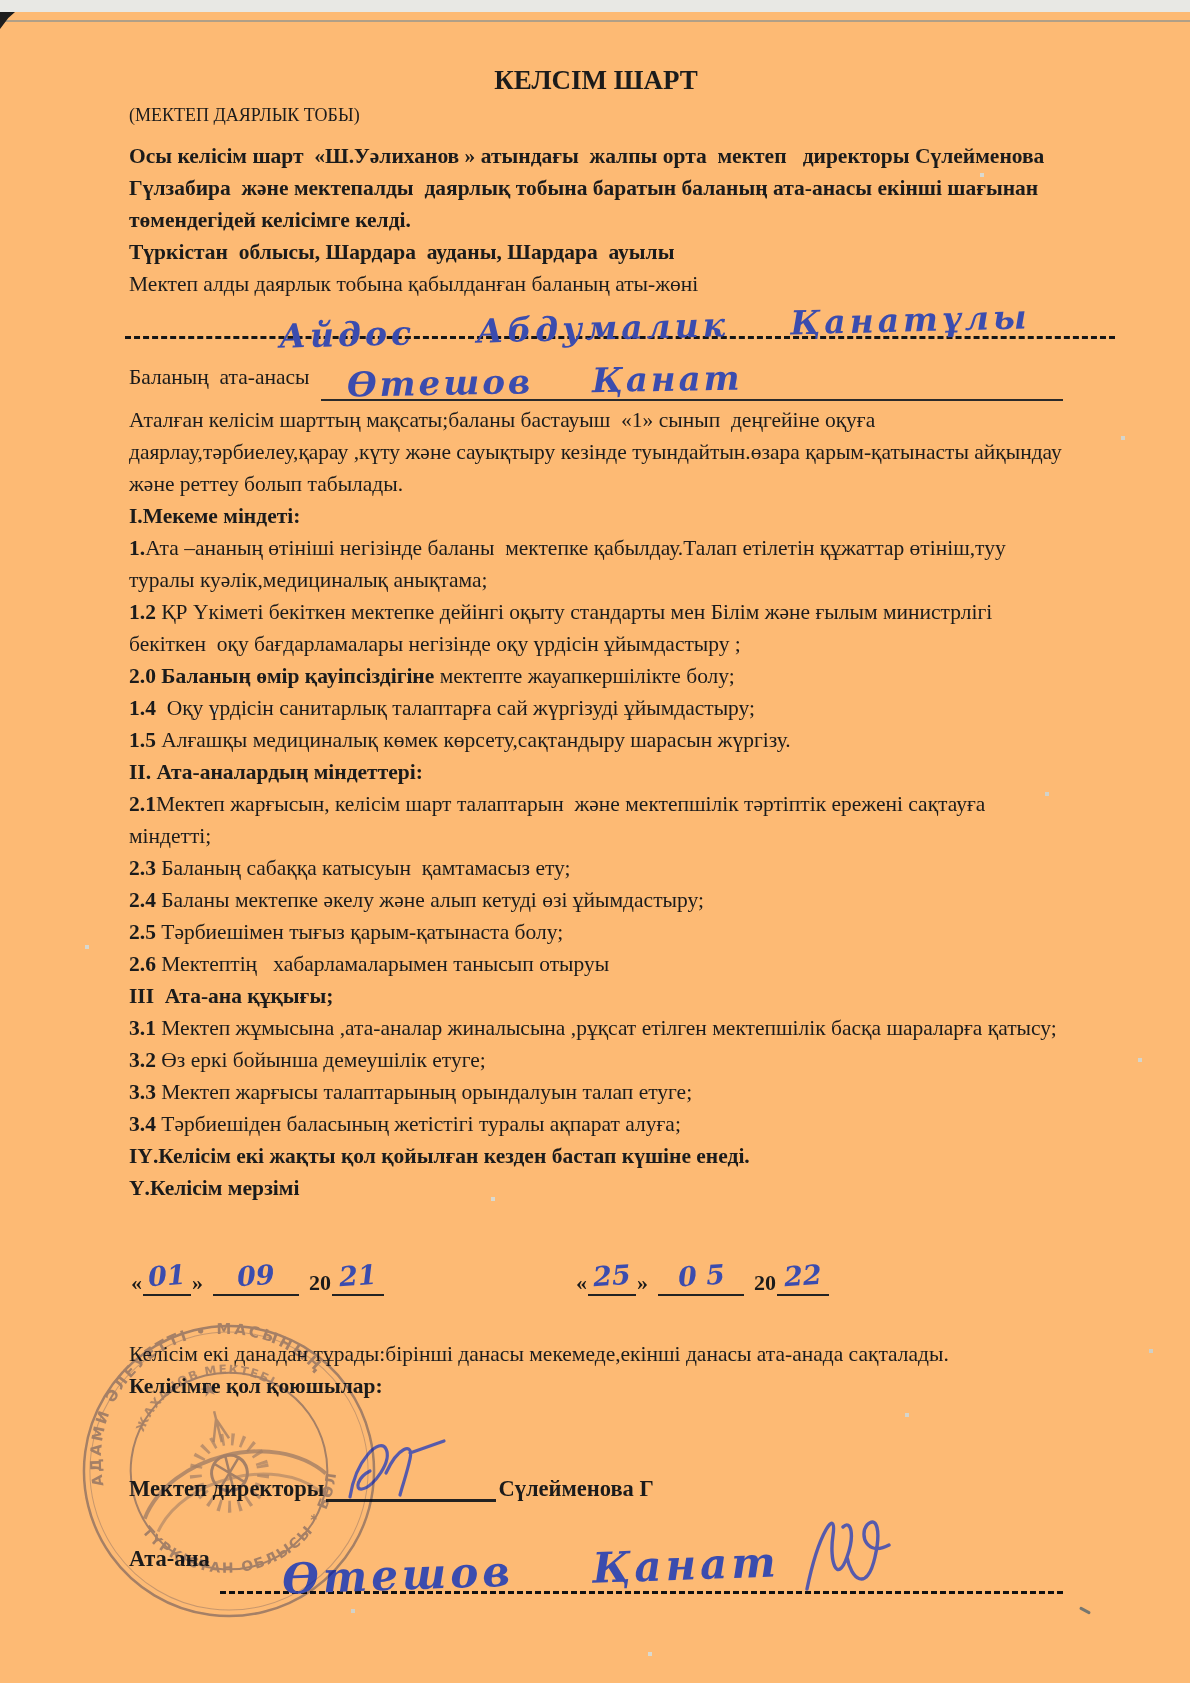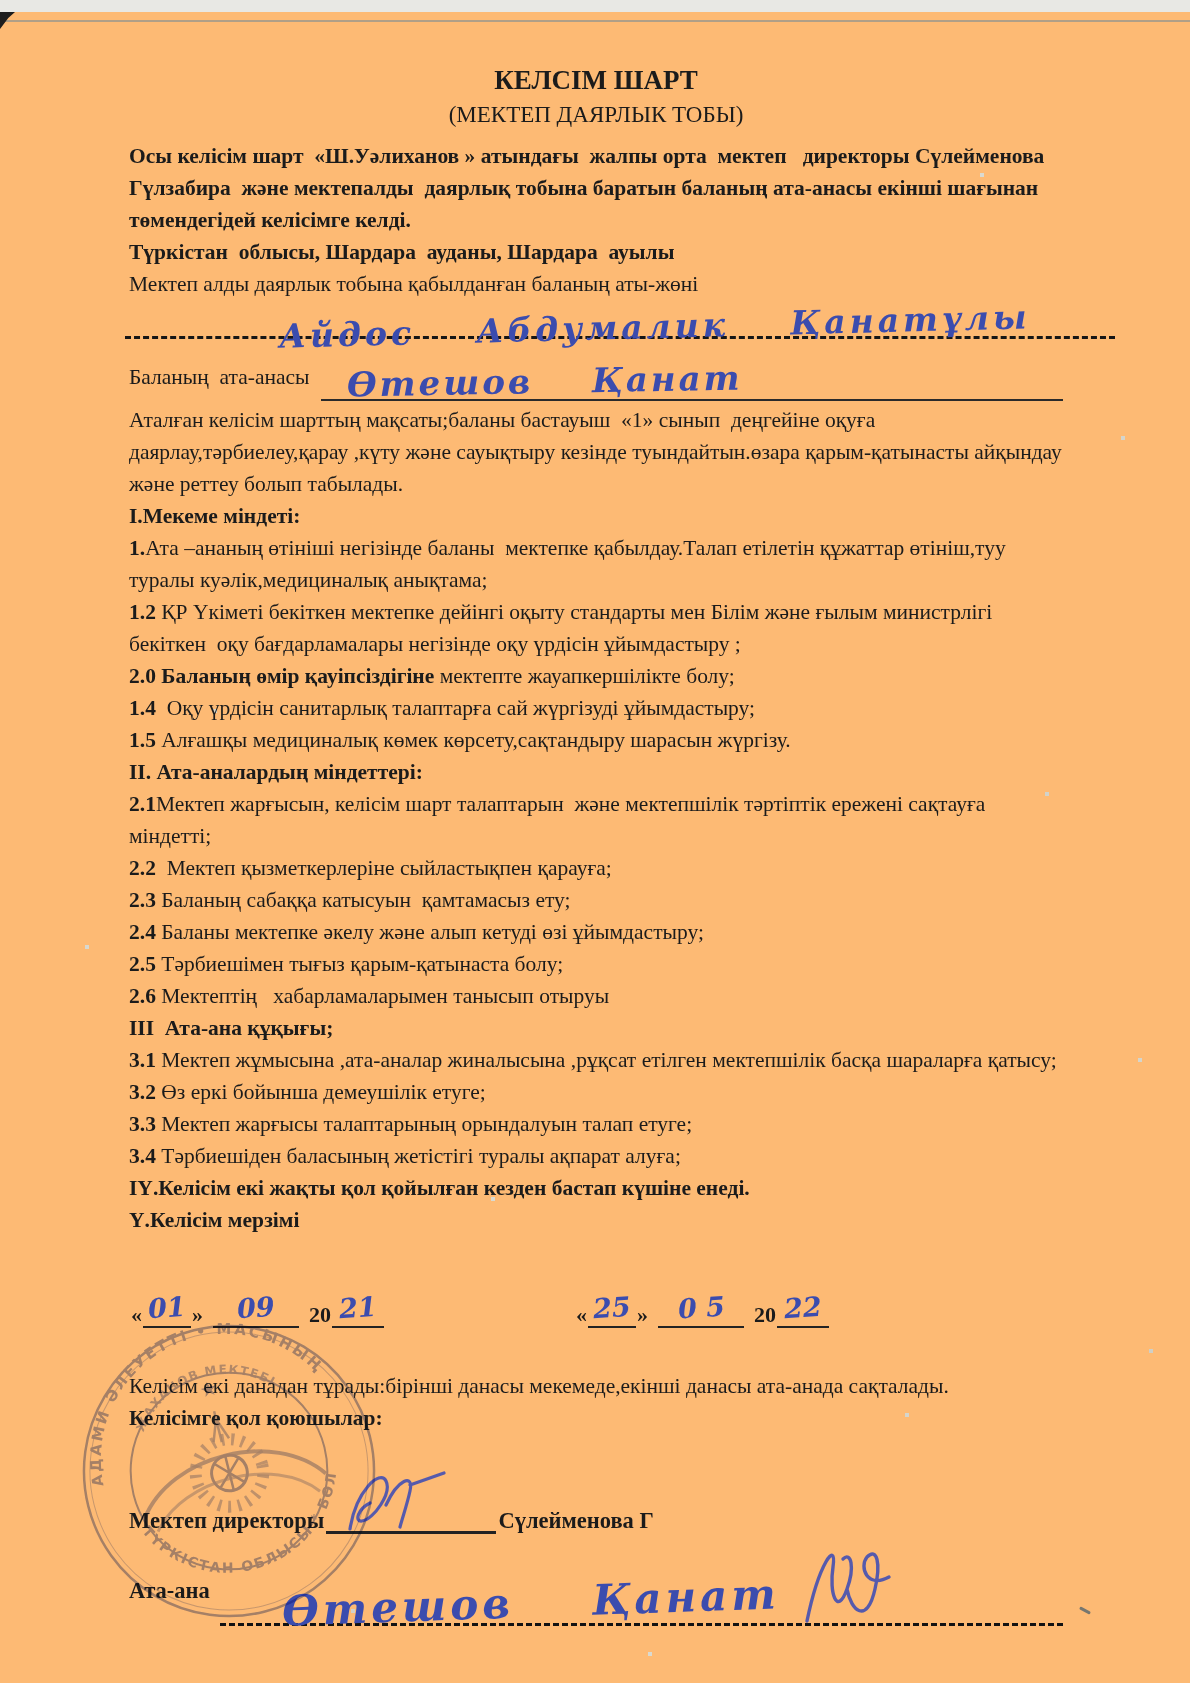--- a/index.html
+++ b/index.html
@@ -1,20 +1,20 @@
 <!DOCTYPE html>
 <html><head>
 <meta charset="utf-8">
 <style>
   html,body{margin:0;padding:0;background:#e8e8e4;}
   .page{position:relative;width:1190px;height:1683px;margin:12px auto;background:#fdba74;
         font-family:"Liberation Serif",serif;color:#1b1b1b;overflow:hidden;}
   .content{position:absolute;left:129px;top:50px;width:934px;}
   .title{margin:0;text-align:center;font-weight:bold;font-size:27px;line-height:36px;}
-  .subtitle{margin:0 0 8px;text-align:center;font-size:23px;line-height:34px;}
+  .subtitle{margin:0 0 8px;font-size:18px;line-height:34px;}
   .para{margin:0;font-size:21.5px;line-height:32px;white-space:pre-wrap;}
   .para .lead{font-weight:bold;}
   .hw{font-family:"DejaVu Serif",serif;font-style:italic;font-weight:bold;color:#3b4cae;}
 
   .child-row{position:relative;height:48px;}
   .child-dash{position:absolute;left:-4px;right:-52px;bottom:9px;border-bottom:3px dashed #161616;}
   .child-hw{position:absolute;left:150px;bottom:2px;font-size:33px;letter-spacing:4px;
             word-spacing:46px;transform:rotate(-1.5deg);white-space:nowrap;}
 
   .parent-row{display:flex;align-items:center;height:50px;margin:4px 0 2px;}
@@ -99,21 +99,20 @@
 
     <p class="para"><span class="lead"></span><span>Аталған келісім шарттың мақсаты;баланы бастауыш  «1» сынып  деңгейіне оқуға даярлау,тәрбиелеу,қарау ,күту және сауықтыру кезінде туындайтын.өзара қарым-қатынасты айқындау және реттеу болып табылады.</span></p>
         <p class="para"><span class="lead">І.Мекеме міндеті:</span><span></span></p>
         <p class="para"><span class="lead">1.</span><span>Ата –ананың өтініші негізінде баланы  мектепке қабылдау.Талап етілетін құжаттар өтініш,туу туралы куәлік,медициналық анықтама;</span></p>
         <p class="para"><span class="lead">1.2</span><span> ҚР Үкіметі бекіткен мектепке дейінгі оқыту стандарты мен Білім және ғылым министрлігі бекіткен  оқу бағдарламалары негізінде оқу үрдісін ұйымдастыру ;</span></p>
         <p class="para"><span class="lead">2.0 Баланың өмір қауіпсіздігіне</span><span> мектепте жауапкершілікте болу;</span></p>
         <p class="para"><span class="lead">1.4</span><span>  Оқу үрдісін санитарлық талаптарға сай жүргізуді ұйымдастыру;</span></p>
         <p class="para"><span class="lead">1.5</span><span> Алғашқы медициналық көмек көрсету,сақтандыру шарасын жүргізу.</span></p>
         <p class="para"><span class="lead">ІІ. Ата-аналардың міндеттері:</span><span></span></p>
         <p class="para"><span class="lead">2.1</span><span>Мектеп жарғысын, келісім шарт талаптарын  және мектепшілік тәртіптік ережені сақтауға міндетті;</span></p>
-        <p class="para"><span class="lead">2.2</span><span>  Мектеп қызметкерлеріне сыйластықпен қарауға;</span></p>
         <p class="para"><span class="lead">2.3</span><span> Баланың сабаққа катысуын  қамтамасыз ету;</span></p>
         <p class="para"><span class="lead">2.4</span><span> Баланы мектепке әкелу және алып кетуді өзі ұйымдастыру;</span></p>
         <p class="para"><span class="lead">2.5</span><span> Тәрбиешімен тығыз қарым-қатынаста болу;</span></p>
         <p class="para"><span class="lead">2.6</span><span> Мектептің   хабарламаларымен танысып отыруы</span></p>
         <p class="para"><span class="lead">ІІІ  Ата-ана құқығы;</span><span></span></p>
         <p class="para"><span class="lead">3.1</span><span> Мектеп жұмысына ,ата-аналар жиналысына ,рұқсат етілген мектепшілік басқа шараларға қатысу;</span></p>
         <p class="para"><span class="lead">3.2</span><span> Өз еркі бойынша демеушілік етуге;</span></p>
         <p class="para"><span class="lead">3.3</span><span> Мектеп жарғысы талаптарының орындалуын талап етуге;</span></p>
         <p class="para"><span class="lead">3.4</span><span> Тәрбиешіден баласының жетістігі туралы ақпарат алуға;</span></p>
         <p class="para"><span class="lead">ІҮ.Келісім екі жақты қол қойылған кезден бастап күшіне енеді.</span><span></span></p>

